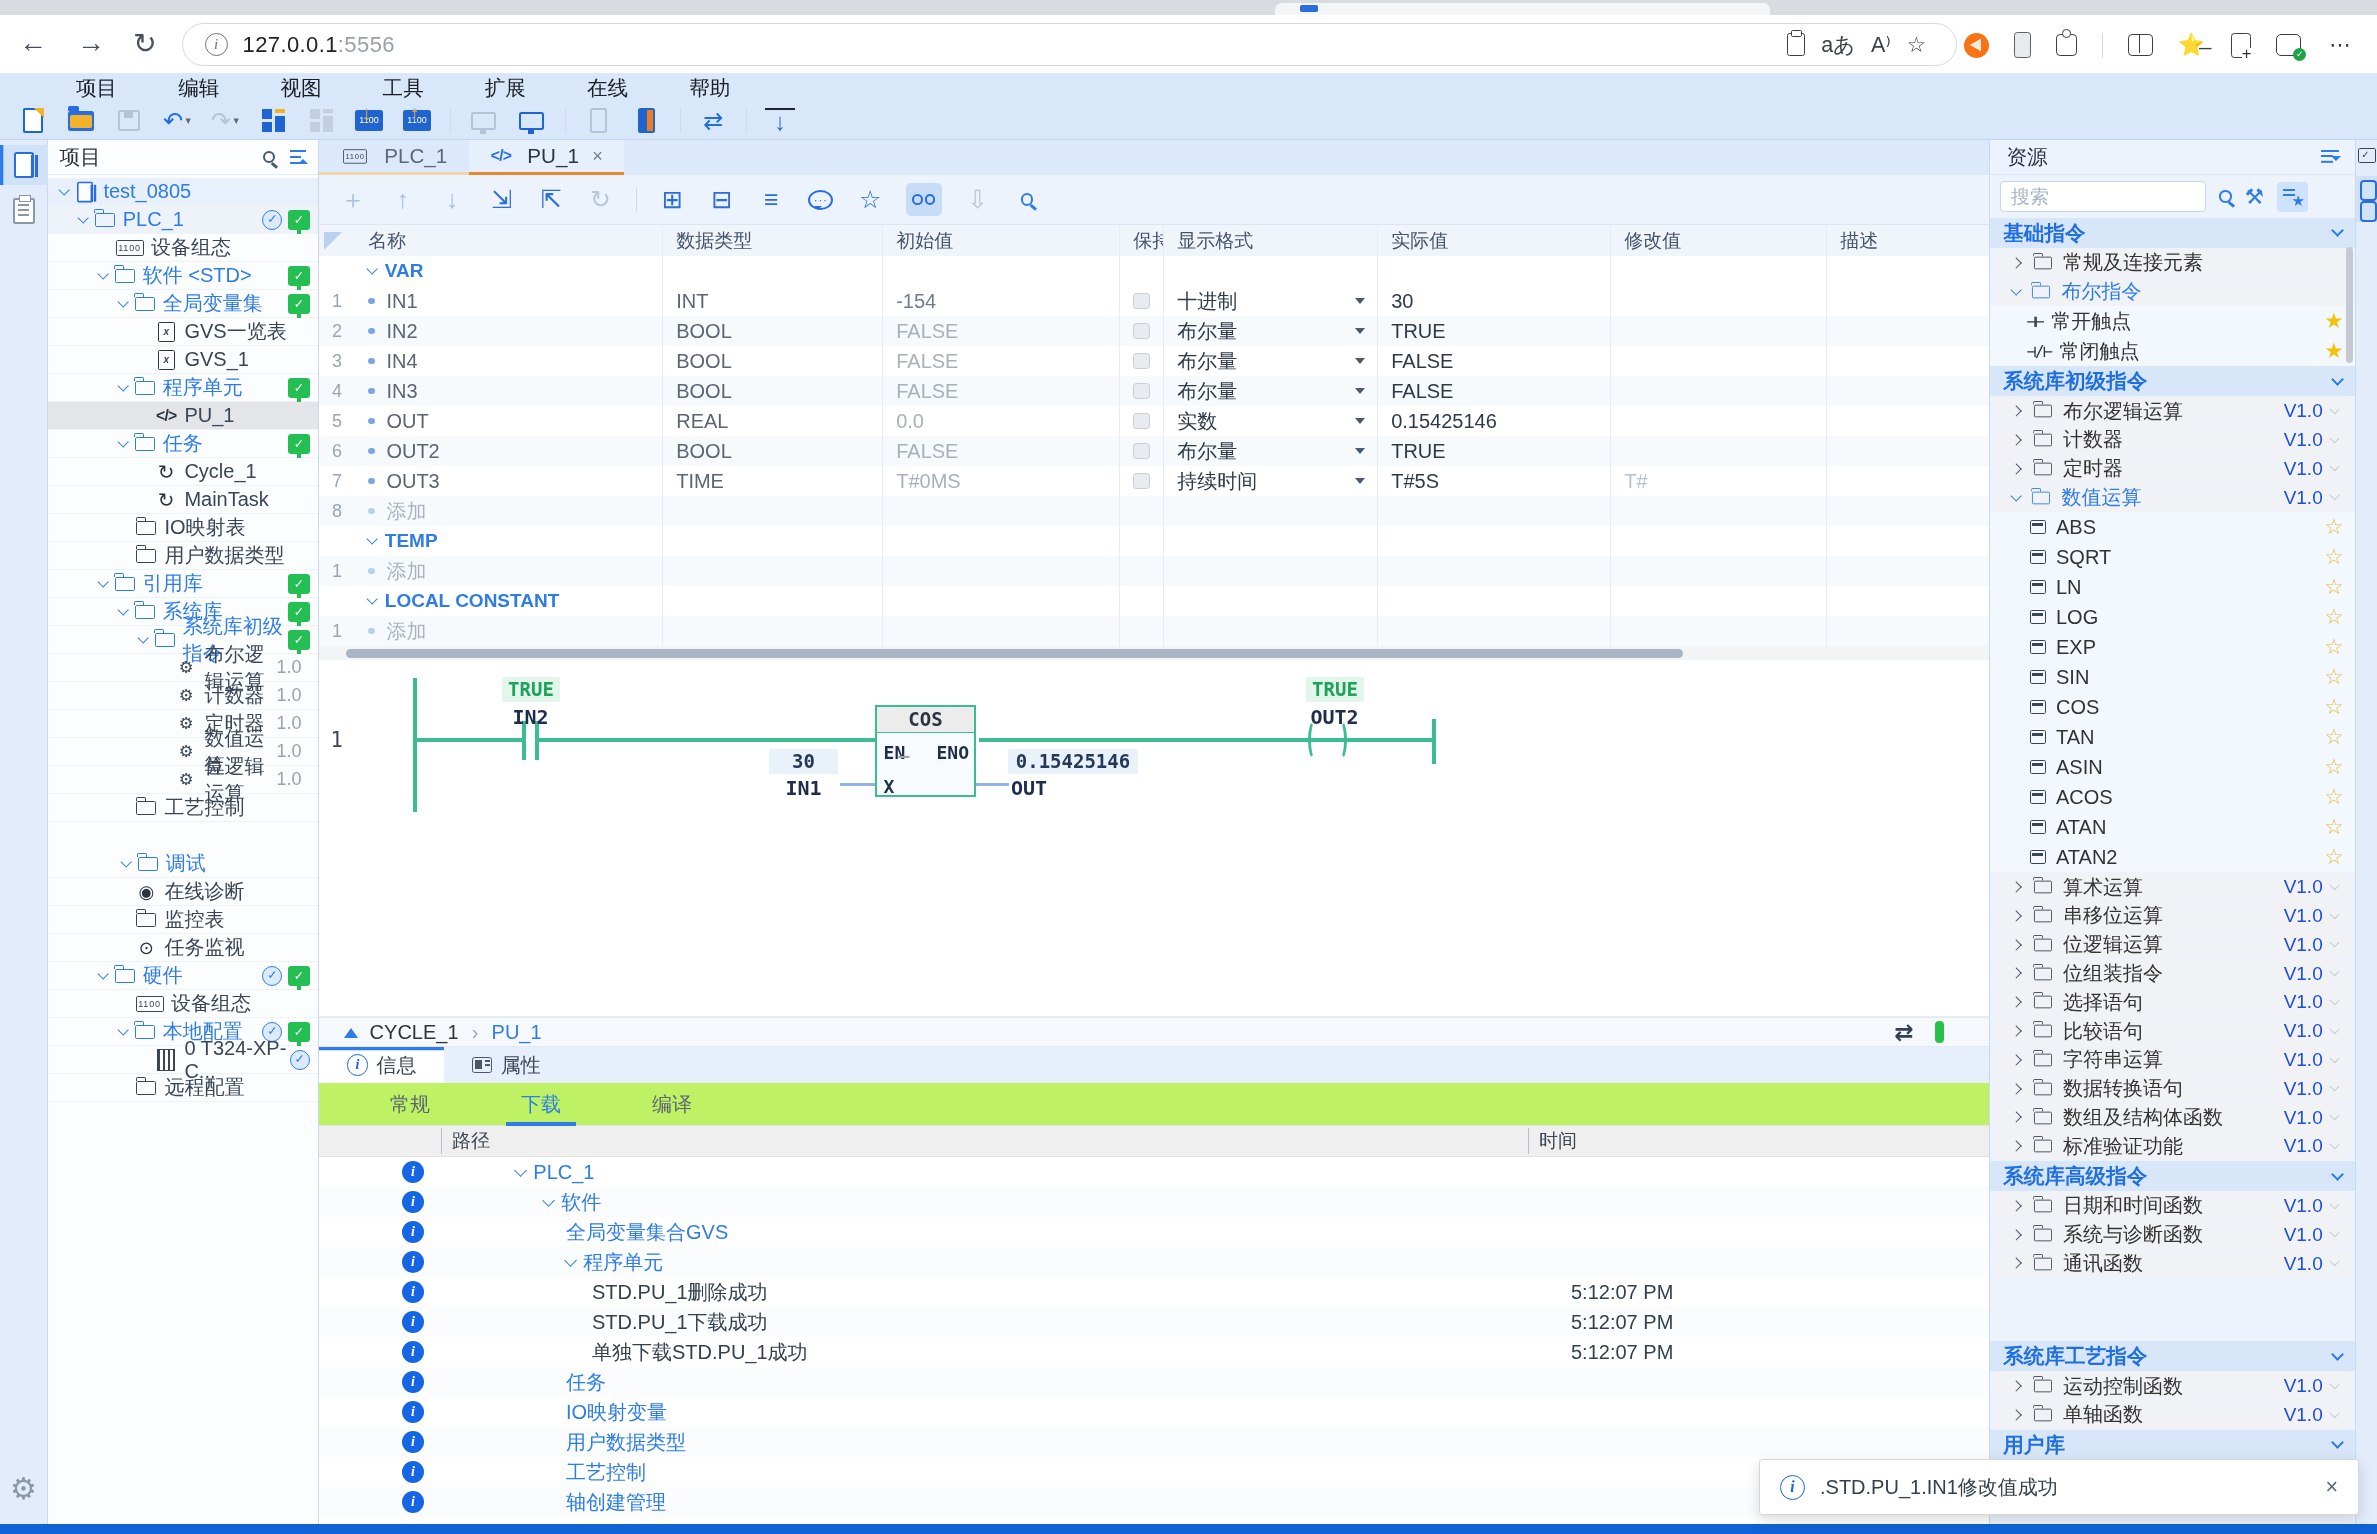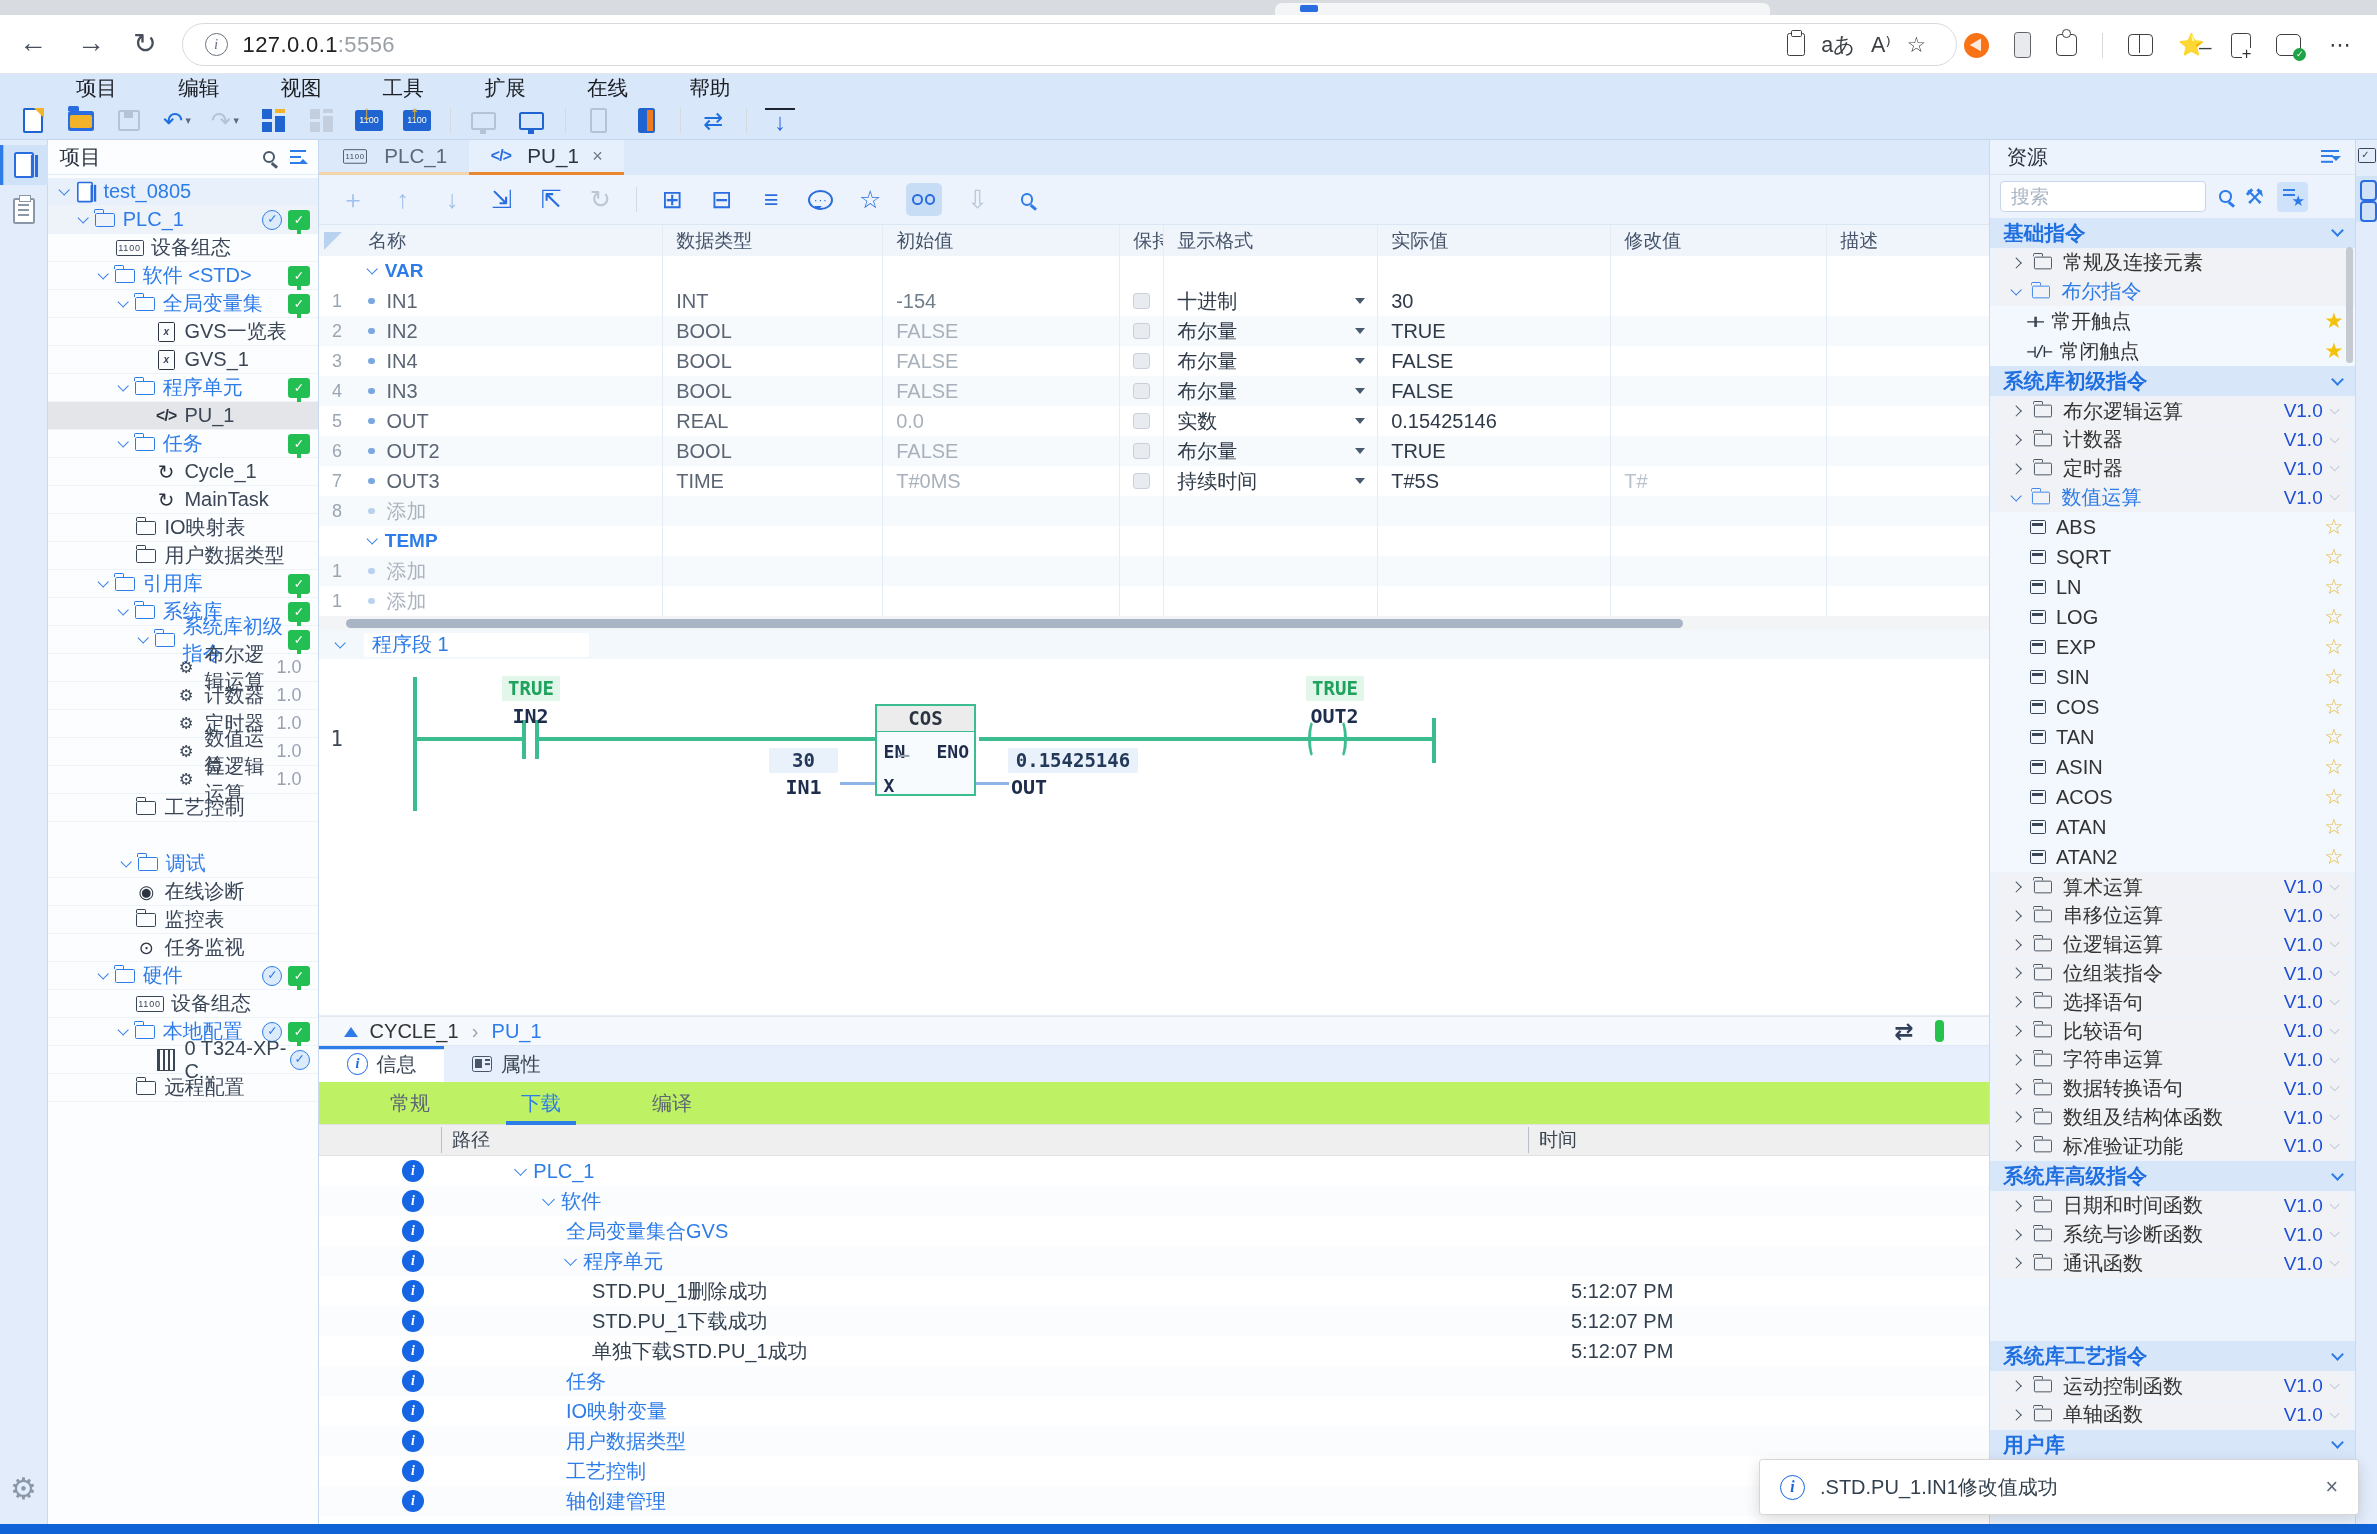--- a/index.html
+++ b/index.html
@@ -837,44 +837,51 @@
               <span class="addlab">添加</span>
             </div>
             <div></div>
             <div></div>
             <div class="hold"></div>
             <div></div>
             <div></div>
             <div></div>
             <div></div>
           </div>
+          <div class="grow sec">
+            <div class="num"></div>
+            <div><span class="cv" style="margin-right:8.3px"></span>LOCAL CONSTANT</div>
+            <div></div>
+            <div></div>
+            <div class="hold"></div>
+            <div></div>
+            <div></div>
+            <div></div>
+            <div></div>
+          </div>
           <div class="grow">
             <div class="num">1</div>
             <div>
               <span class="bdot" style="opacity:.5"></span>
               <span class="addlab">添加</span>
             </div>
             <div></div>
             <div></div>
             <div class="hold"></div>
             <div></div>
             <div></div>
             <div></div>
             <div></div>
           </div>
         </div>
     </div>
     <div id="hscroll">
         <div class="thumb"></div>
       </div>
 
-    <div id="nethead">
-      <span class="cv" style="margin-left:16.5px"></span>
-      <span class="chip">程序段  1</span>
-    </div>
 
     <div id="ladder">
       <span class="rungno">1</span>
       <div class="lwire" style="left:94px;top:18px;width:4.1px;height:134px"></div>
       <div class="lwire" style="left:94px;top:78px;width:109px;height:4.1px"></div>
       <div class="lwire" style="left:220px;top:78px;width:340px;height:4.1px"></div>
       <div class="lwire" style="left:203px;top:61px;width:4.1px;height:39px"></div>
       <div class="lwire" style="left:216px;top:61px;width:4.1px;height:39px"></div>
       <div class="ltrue" style="left:183px;top:16.5px;width:58px;height:25px">TRUE</div>
       <div class="lvar" style="left:162px;top:45px;width:99px">IN2</div>

